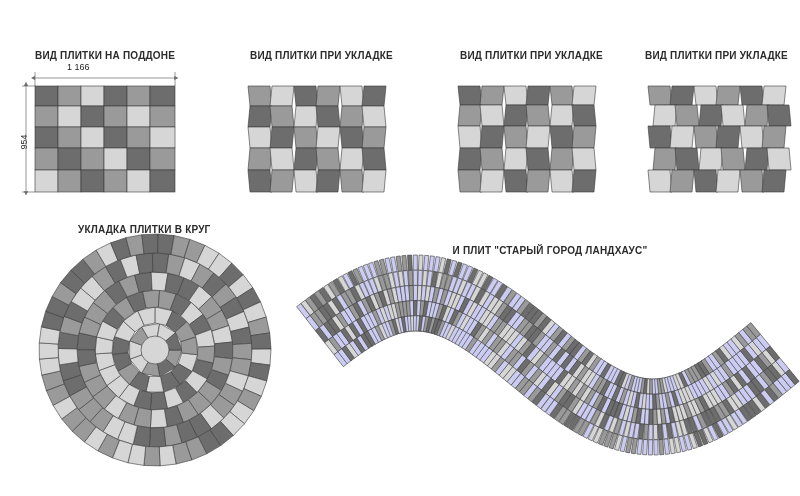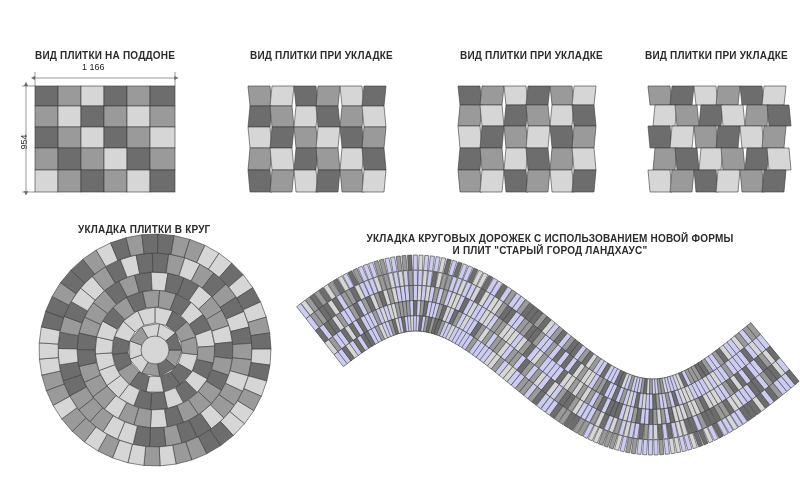--- a/index.html
+++ b/index.html
@@ -51,27 +51,26 @@
 <div class="canvas">
 
   <div class="caption" style="left:35px; top:50px;">ВИД ПЛИТКИ НА ПОДДОНЕ</div>
 
   <div class="caption" style="left:250px; top:50px;">ВИД ПЛИТКИ ПРИ УКЛАДКЕ</div>
 
   <div class="caption" style="left:460px; top:50px;">ВИД ПЛИТКИ ПРИ УКЛАДКЕ</div>
 
   <div class="caption" style="left:645px; top:50px;">ВИД ПЛИТКИ ПРИ УКЛАДКЕ</div>
 
-  <div class="dim-text" style="left:82px; top:62px;">1 166</div>
+  <div class="dim-text" style="left:67px; top:62px;">1 166</div>
 
   <div class="dim-text dim-vert" style="left:4px; top:137px; width:40px; text-align:center;">954</div>
 
   <div class="caption" style="left:78px; top:224px;">УКЛАДКА ПЛИТКИ В КРУГ</div>
 
-  <div class="caption center" style="left:365px; top:232px; width:370px;">УКЛАДКА КРУГОВЫХ ДОРОЖЕК С ИСПОЛЬЗОВАНИЕМ НОВОЙ ФОРМЫ</div>
 
   <div class="caption center" style="left:365px; top:244px; width:370px;">И ПЛИТ "СТАРЫЙ ГОРОД ЛАНДХАУС"</div>
 
   <svg class="canvas" width="800" height="496" viewBox="0 0 800 496" style="pointer-events:none;">
     <defs>
       <marker id="arrStart" markerWidth="7" markerHeight="7" refX="6" refY="3" orient="auto">
         <path d="M6,0 L0,3 L6,6 z" fill="#6a6a6a"></path>
       </marker>
       <marker id="arrEnd" markerWidth="7" markerHeight="7" refX="1" refY="3" orient="auto">
         <path d="M0,0 L6,3 L0,6 z" fill="#6a6a6a"></path>

